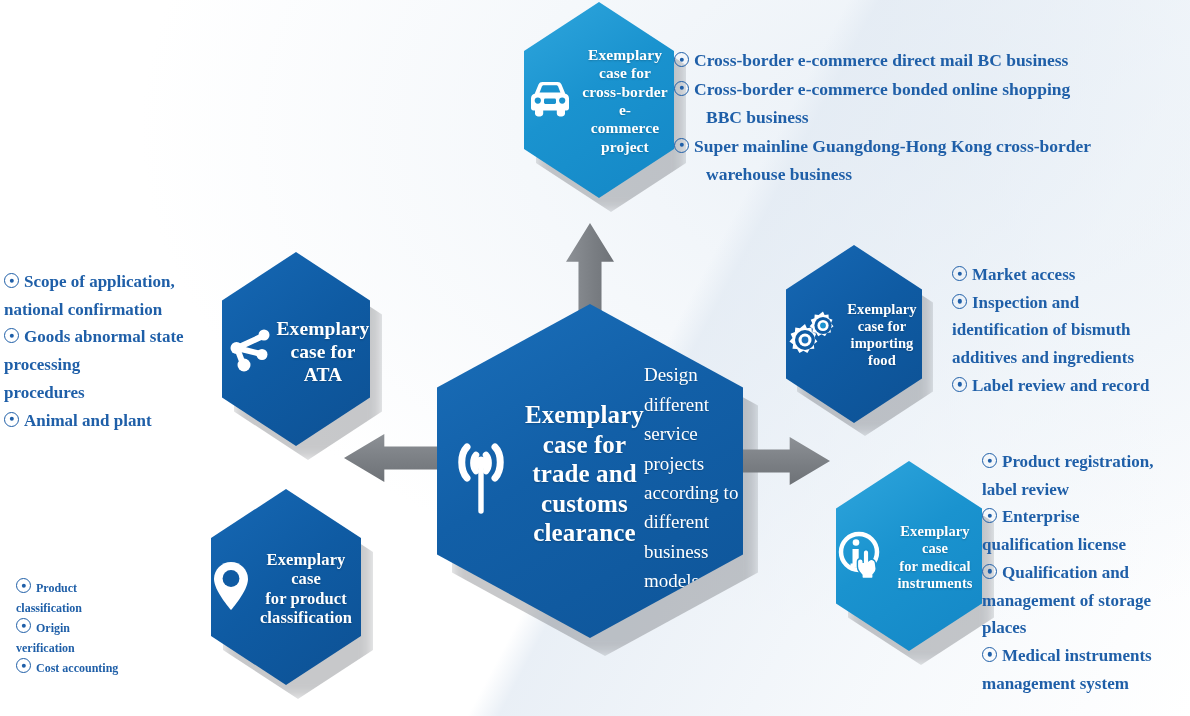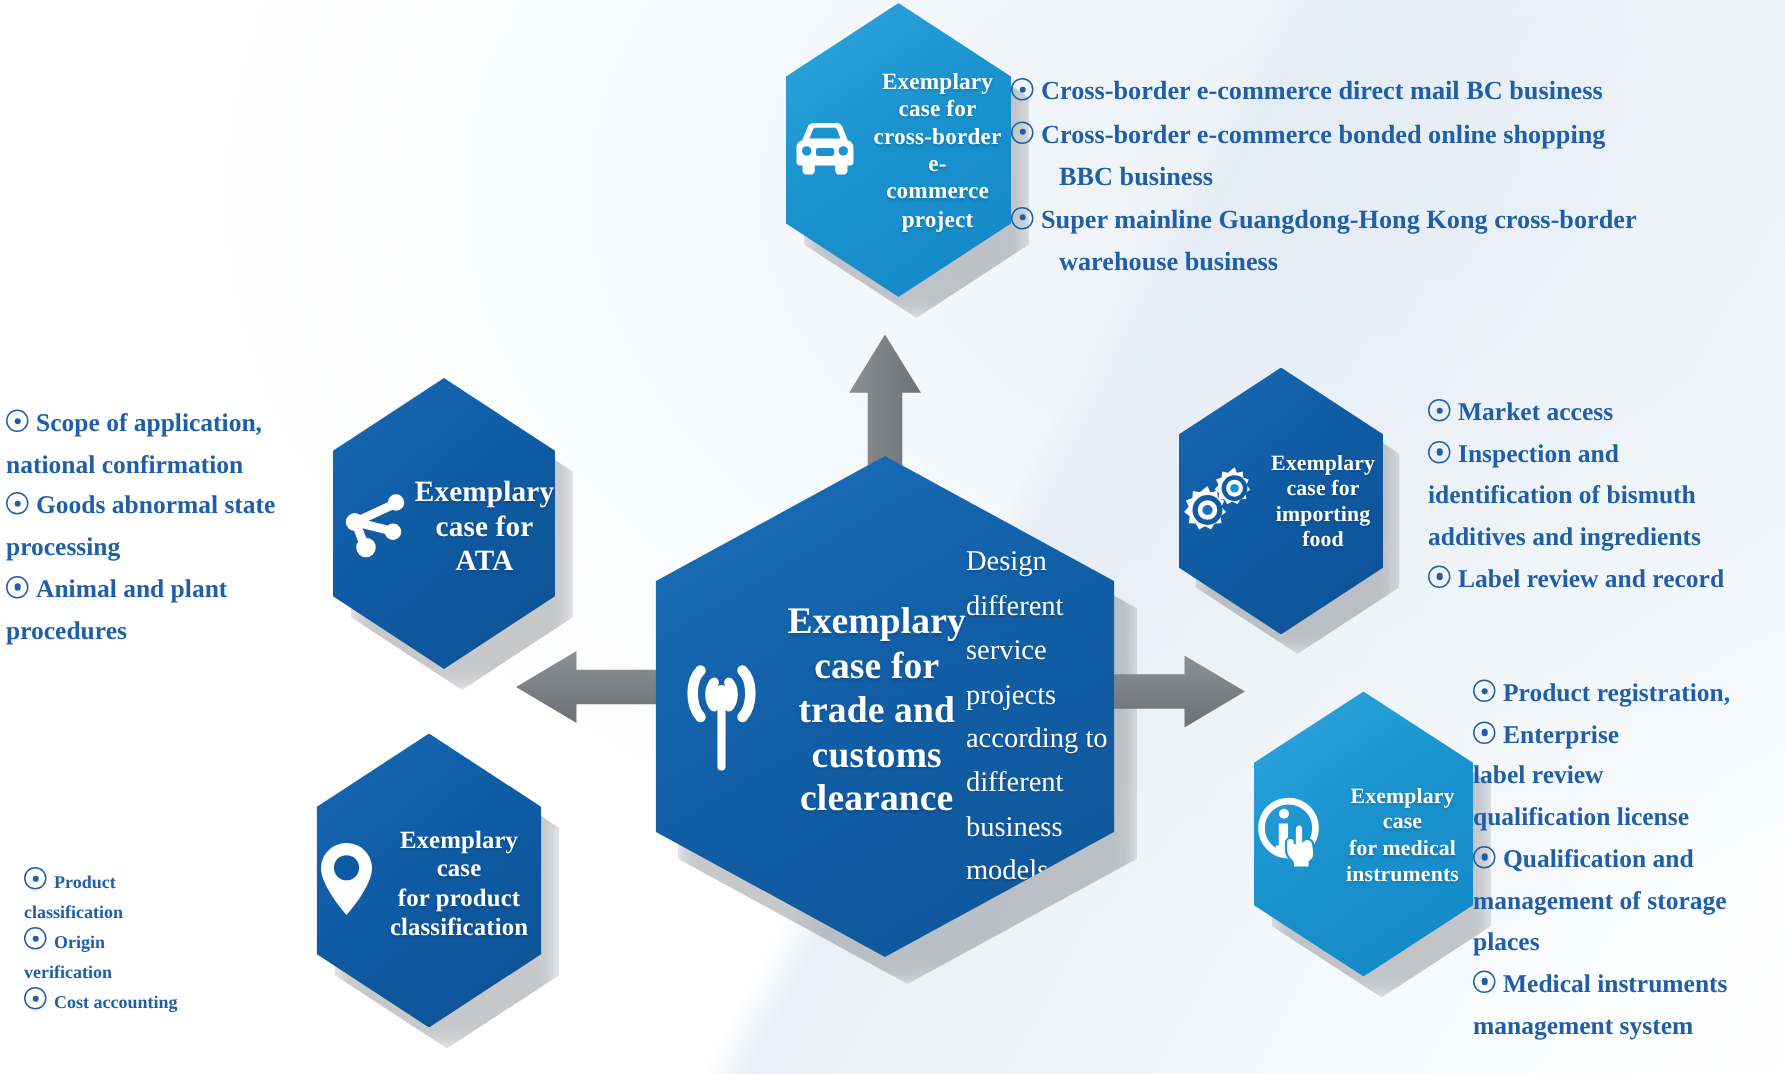--- a/index.html
+++ b/index.html
@@ -192,22 +192,22 @@
       <div>case for</div>
       <div>ATA</div>
     </div>
   </div>
 
   <div class="blist" id="list-ata">
     <span class="bline"><span class="bullet"></span><span>Scope of application,</span></span>
     <span class="bline"><span>national confirmation</span></span>
     <span class="bline"><span class="bullet"></span><span>Goods abnormal state</span></span>
     <span class="bline"><span>processing</span></span>
+    <span class="bline"><span>procedures</span></span>
     <span class="bline"><span class="bullet"></span><span>Animal and plant</span></span>
-    <span class="bline"><span>procedures</span></span>
   </div>
 
   <div class="hex hex-dark" id="hex-prod">
     <span class="hex-icon" style="margin-top:2px;">
       <svg width="40" height="52" viewBox="0 0 40 52" fill="#ffffff">
         <path d="M20 2 C10.6 2 3 9.6 3 19 C3 31 20 50 20 50 C20 50 37 31 37 19 C37 9.6 29.4 2 20 2 Z"></path>
         <circle cx="20" cy="18.5" r="8.4" fill="#0f5ba3"></circle>
       </svg>
     </span>
     <div class="hex-title" style="font-size:16.5px; margin-top:3px;">
@@ -269,22 +269,22 @@
     </span>
     <div class="hex-title" style="font-size:14.5px; margin-top:3px;">
       <div>Exemplary case</div>
       <div>for medical</div>
       <div>instruments</div>
     </div>
   </div>
 
   <div class="blist" id="list-med">
     <span class="bline"><span class="bullet"></span><span>Product registration,</span></span>
+    <span class="bline"><span>label review</span></span>
     <span class="bline"><span class="bullet"></span><span>Enterprise</span></span>
-    <span class="bline"><span>label review</span></span>
     <span class="bline"><span>qualification license</span></span>
     <span class="bline"><span class="bullet"></span><span>Qualification and</span></span>
     <span class="bline"><span>management of storage</span></span>
     <span class="bline"><span>places</span></span>
     <span class="bline"><span class="bullet"></span><span>Medical instruments</span></span>
     <span class="bline"><span>management system</span></span>
   </div>
 
   <div class="hex hex-center" id="hex-center">
     <span class="hex-icon" style="margin-top:10px;">

